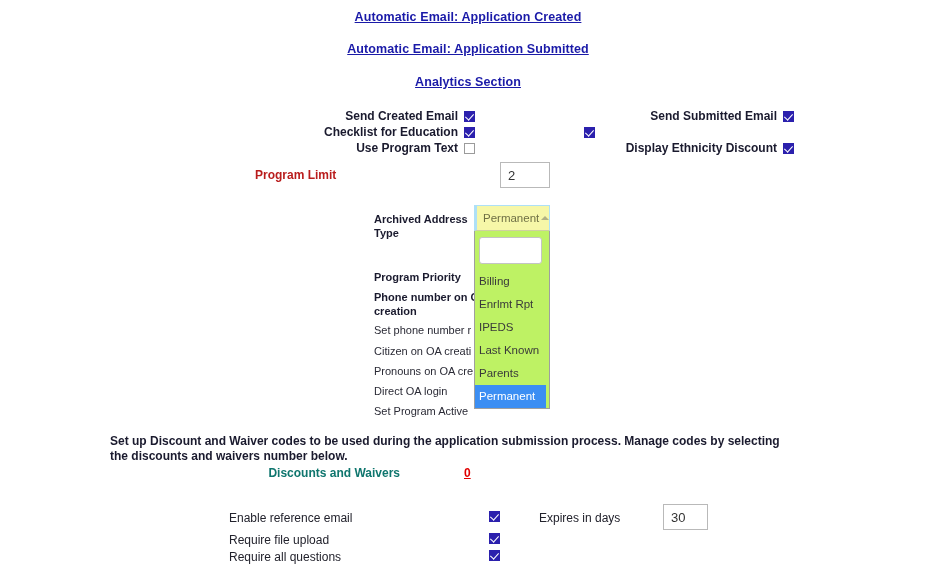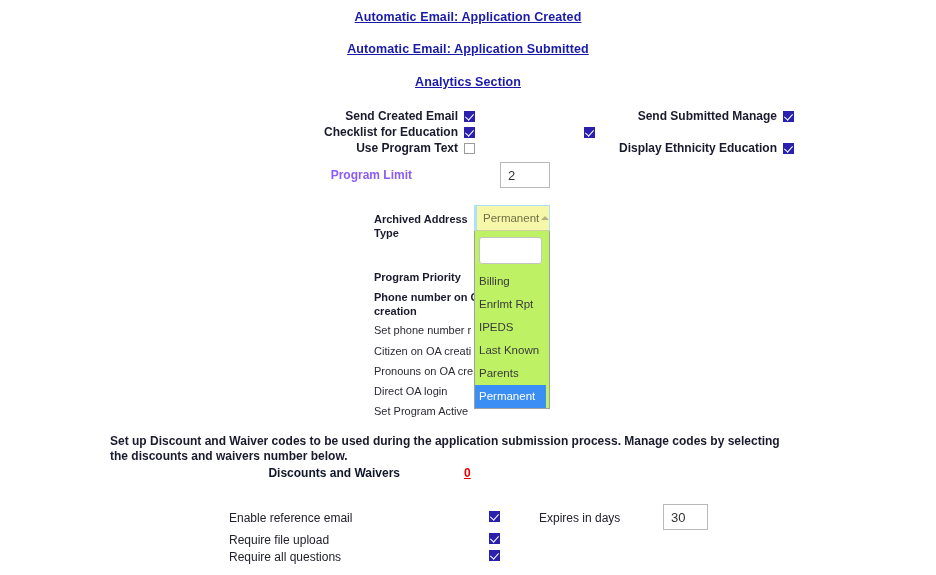--- a/index.html
+++ b/index.html
@@ -98,24 +98,24 @@
     background: #ffffff;
     border: 1px solid #9b9b9b;
   }
 
   
   .pl-label {
     position: absolute;
     top: 168px;
     left: 255px;
     width: 157px;
-    text-align: right;
-    font-weight: bold;
-    font-size: 12px;
-    color: #8b5cf6;
+    text-align: left;
+    font-weight: bold;
+    font-size: 12px;
+    color: #b91c1c;
   }
   .txtbox {
     box-sizing: border-box;
     border: 1px solid #b9b9b9;
     background: #ffffff;
     font-family: "Liberation Sans", sans-serif;
     font-size: 13px;
     color: #333333;
     padding: 2px 7px;
     outline: none;
@@ -231,21 +231,21 @@
     line-height: 15px;
   }
   .dw-label {
     position: absolute;
     left: 180px;
     top: 466px;
     width: 220px;
     text-align: right;
     font-weight: bold;
     font-size: 12px;
-    color: #0f172a;
+    color: #0f766e;
   }
   .dw-value {
     position: absolute;
     left: 464px;
     top: 466px;
     font-size: 12px;
     font-weight: bold;
     color: #e00000;
     text-decoration: underline;
     cursor: pointer;
@@ -295,38 +295,38 @@
   <a class="page-link">Analytics Section</a>
 </div>
 
 <div class="cb-grid">
 
   <div class="cb-row">
     <div class="cb-col-left">Send Created Email</div>
     <div class="cb-col-left-box">
       <span class="chk on"></span>
     </div>
-    <div class="cb-col-right">Send Submitted Manage</div>
+    <div class="cb-col-right">Send Submitted Email</div>
     <span class="chk on"></span>
   </div>
 
   <div class="cb-row">
     <div class="cb-col-left">Checklist for Education</div>
     <div class="cb-col-left-box">
       <span class="chk on"></span>
     </div>
     <span class="chk on"></span>
   </div>
 
   <div class="cb-row">
     <div class="cb-col-left">Use Program Text</div>
     <div class="cb-col-left-box">
       <span class="chk off"></span>
     </div>
-    <div class="cb-col-right">Display Ethnicity Education</div>
+    <div class="cb-col-right">Display Ethnicity Discount</div>
     <span class="chk on"></span>
   </div>
 
 </div>
 
 <div class="pl-label">Program Limit</div>
 <input class="txtbox pl-input" type="text" value="2" style="">
 
 <div class="form-labels">
   <div class="fl" style="top:0px;">Archived Address

